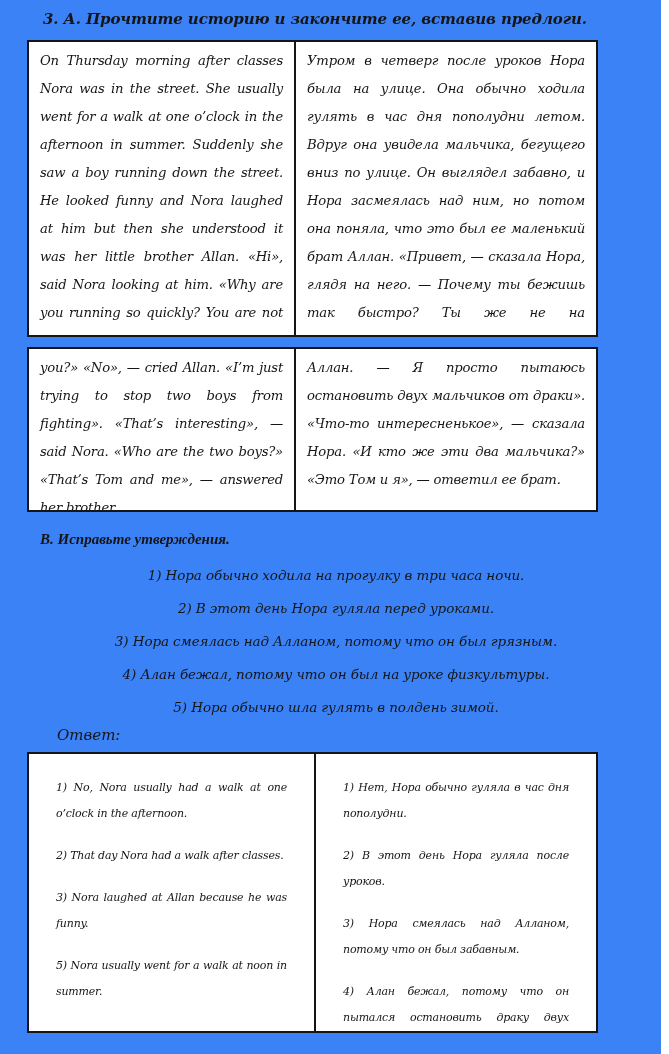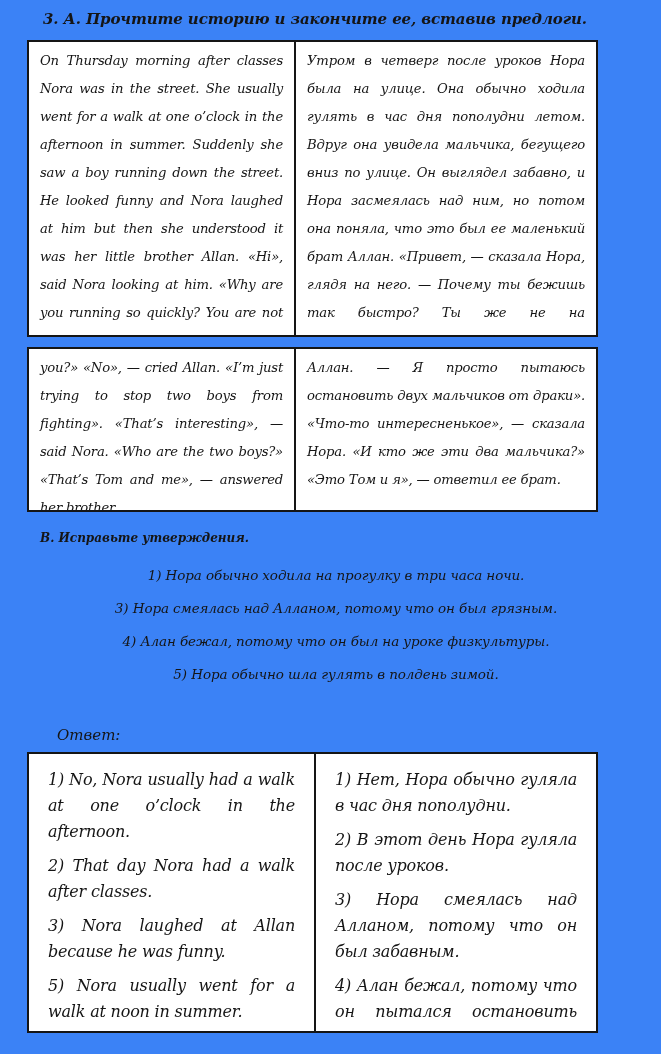--- a/index.html
+++ b/index.html
@@ -45,34 +45,35 @@
   .cell-ru { flex: 1; border-left: 2px solid #151515; }
   .story-text {
     margin: 0;
     font-style: italic;
     font-size: 13.2px;
     line-height: 28px;
     letter-spacing: -0.2px;
     text-align: justify;
   }
   .answer-item {
-    margin: 8px;
+    margin: 16px;
     font-style: italic;
-    font-size: 16px;
+    font-size: 11px;
     line-height: 26px;
     letter-spacing: -0.2px;
     text-align: justify;
   }
   .section-b-header {
     position: absolute;
     left: 40px; top: 531px;
     font-weight: bold;
     font-style: italic;
-    font-size: 12px;
+    font-size: 15px;
     white-space: nowrap;
+    font-family: Liberation Serif, serif;
   }
   .statements {
     position: absolute;
     left: 36px; top: 565px;
     width: 600px;
   }
   .statement {
     margin: 0 0 12px 0;
     font-style: italic;
     font-size: 13.5px;
@@ -111,20 +112,21 @@
     </div>
     <div class="cell cell-ru">
       <p class="story-text">Аллан. — Я просто пытаюсь остановить двух мальчиков от драки». «Что-то интересненькое», — сказала Нора. «И кто же эти два мальчика?» «Это Том и я», — ответил ее брат.</p>
     </div>
   </div>
 
   <div class="section-b-header">В. Исправьте утверждения.</div>
 
   <div class="statements">
     <p class="statement">1) Нора обычно ходила на прогулку в три часа ночи.</p>
+    <p class="statement">2) В этот день Нора гуляла перед уроками.</p>
     <p class="statement">3) Нора смеялась над Алланом, потому что он был грязным.</p>
     <p class="statement">4) Алан бежал, потому что он был на уроке физкультуры.</p>
     <p class="statement">5) Нора обычно шла гулять в полдень зимой.</p>
   </div>
 
   <div class="answer-label">Ответ:</div>
 
   <div class="tbl tbl-3">
     <div class="cell cell-en">
       <p class="answer-item">1) No, Nora usually had a walk at one o’clock in the afternoon.</p>

